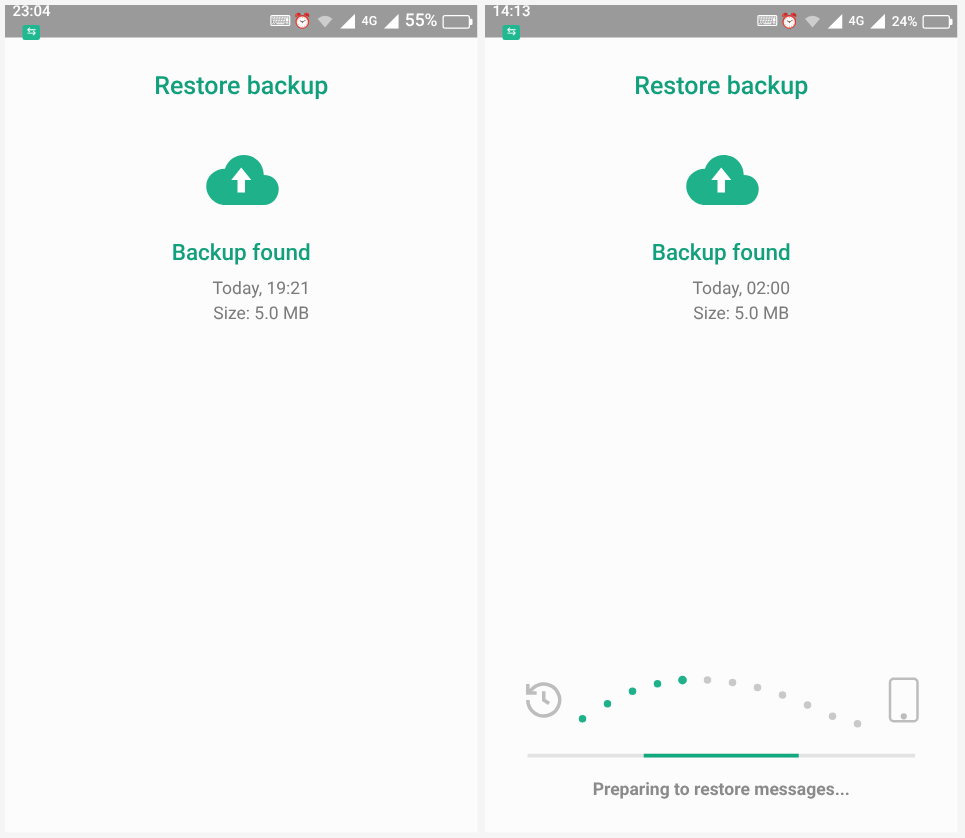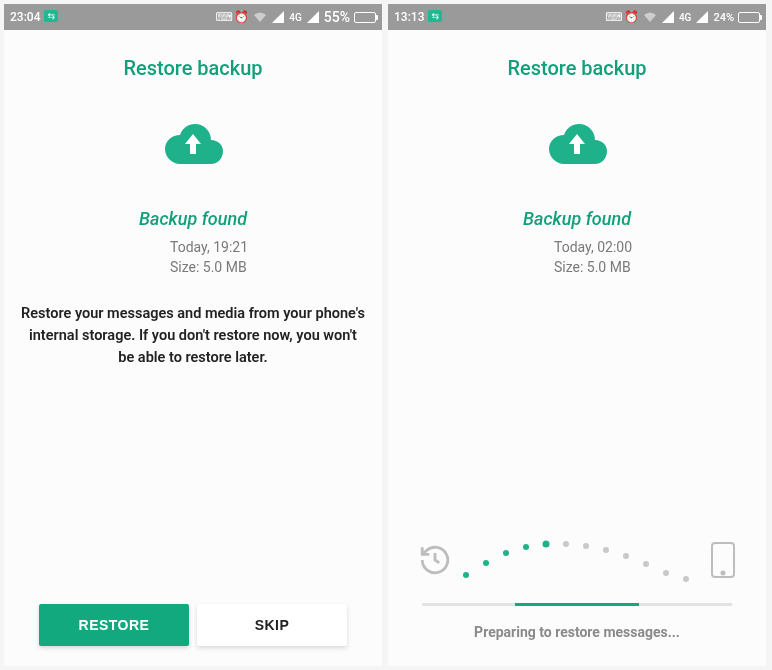--- a/index.html
+++ b/index.html
@@ -24,21 +24,21 @@
     height: 26px;
     background: #9a9a9a;
     color: #fff;
     display: flex;
     align-items: center;
     justify-content: space-between;
     padding: 0 6px;
     font-size: 12px;
     font-weight: 500;
   }
-  .sb-left { display: flex; align-items: flex-start; gap: 4px; }
+  .sb-left { display: flex; align-items: center; gap: 4px; flex-direction: column; }
   .sb-right { display: flex; align-items: center; gap: 4px; }
   .badge {
     background: #1fb890;
     color: #fff;
     font-size: 9px;
     padding: 0 3px;
     border-radius: 2px;
     line-height: 12px;
   }
   .sb-icon { width: 14px; height: 12px; display: inline-flex; align-items: center; justify-content: center; }
@@ -47,22 +47,22 @@
     position: relative; display: inline-block;
   }
   .battery::after {
     content: ""; position: absolute; right: -3px; top: 2px; width: 2px; height: 5px;
     background: #fff; border-radius: 0 1px 1px 0;
   }
   .battery .fill { height: 100%; background: #fff; }
   .content { flex: 1; display: flex; flex-direction: column; align-items: center; padding-top: 26px; }
   .title { color: #12a07c; font-size: 20px; font-weight: 500; }
   .cloud-wrap { margin-top: 40px; }
-  .subtitle { color: #12a07c; font-size: 18px; font-weight: 500; margin-top: 36px; font-style: italic; }
-  .meta { color: #7a7a7a; font-size: 14px; margin-top: 8px; text-align: left; line-height: 20px; margin-left: 32px; }
+  .subtitle { color: #12a07c; font-size: 18px; font-weight: 500; margin-top: 20px; }
+  .meta { color: #7a7a7a; font-size: 14px; margin-top: 8px; text-align: center; line-height: 20px; margin-left: 32px; }
   .desc { color: #222; font-size: 14.5px; font-weight: 600; text-align: center; margin-top: 26px; padding: 0 16px; line-height: 22px; }
   .spacer { flex: 1; }
   .buttons { display: flex; gap: 8px; padding: 0 18px 20px; width: 100%; justify-content: center; }
   .btn {
     flex: 1; max-width: 150px; height: 42px; border: none; font-size: 14px; font-weight: 700;
     letter-spacing: 0.5px; cursor: pointer; border-radius: 2px;
     box-shadow: 0 2px 4px rgba(0,0,0,0.15);
   }
   .btn-restore { background: #13a97f; color: #fff; }
   .btn-skip { background: #fff; color: #222; }
@@ -115,33 +115,28 @@
       <svg width="64" height="48" viewBox="0 0 64 48">
         <path d="M50 20c0-9-7-16-16-16-7 0-13 4.5-15 11-8 0-15 6-15 14s7 15 15 15h31c7 0 12-6 12-13 0-6-5-11-12-11z" fill="#1fb28a"></path>
         <path d="M32 14 L24 24 H29 V34 H35 V24 H40 Z" fill="#fff"></path>
       </svg>
     </div>
     <div class="subtitle">Backup found</div>
     <div class="meta">
       <div>Today, 19:21</div>
       <div>Size: 5.0 MB</div>
     </div>
-    <div class="desc">Restore your messages and media from your phone's internal storage. If you don't restore now, you won't be able to restore later.</div>
     <div class="spacer"></div>
-    <div class="buttons">
-      <button class="btn btn-restore">RESTORE</button>
-      <button class="btn btn-skip">SKIP</button>
-    </div>
   </div>
 </div>
 
 <div class="phone">
   <div class="statusbar">
     <div class="sb-left">
-      <span>13:13</span>
+      <span>14:13</span>
       <span class="badge">⇆</span>
     </div>
     <div class="sb-right">
       <span class="sb-icon">⌨</span>
       <span class="sb-icon">⏰</span>
       <span class="sb-icon">
         <svg width="14" height="12" viewBox="0 0 14 12">
             <path d="M7 11 L1 4 Q7 -1 13 4 Z" fill="#fff" opacity="0.5"></path>
           </svg>
       </span>

